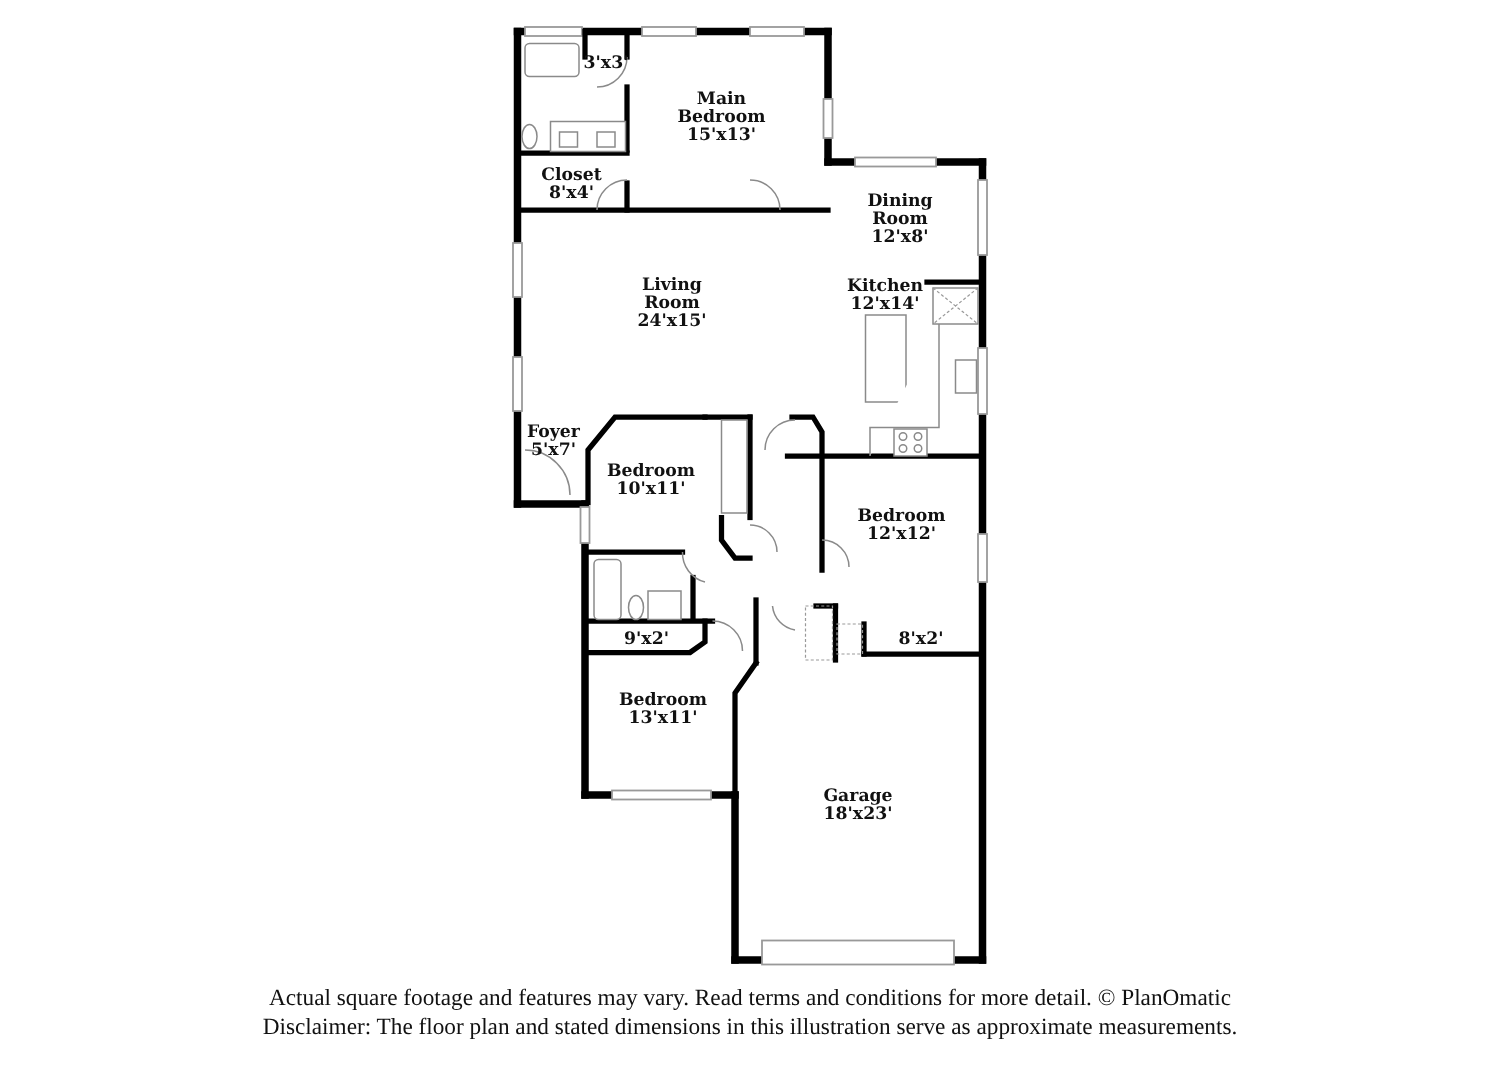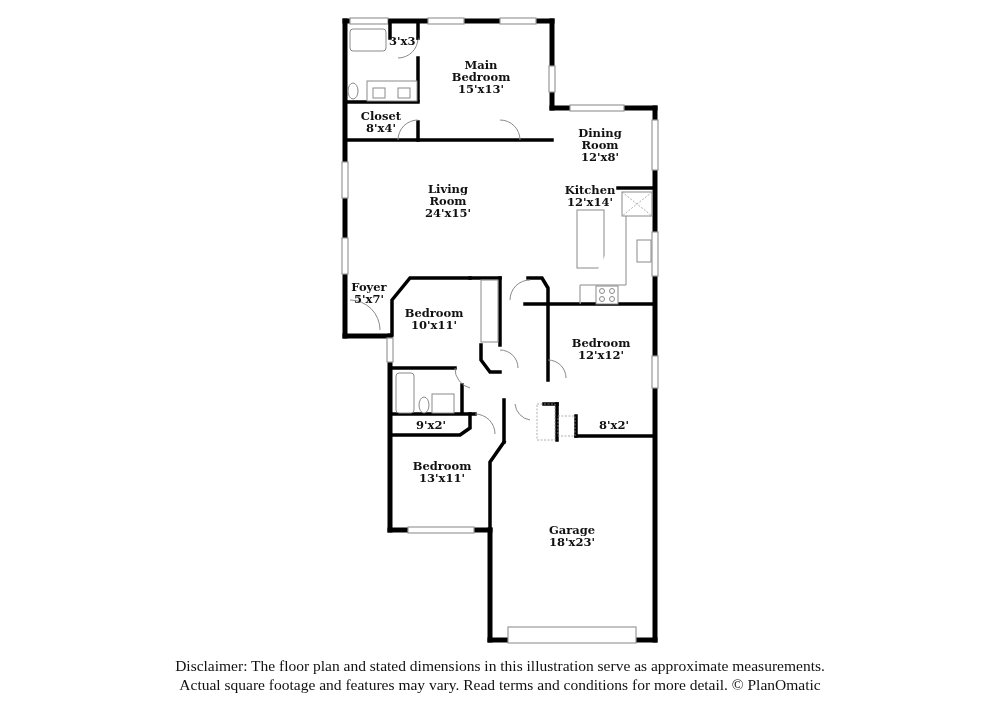--- a/index.html
+++ b/index.html
@@ -164,15 +164,15 @@
 
     <text class="label" x="442" y="470">Bedroom</text>
     <text class="label" x="442" y="482">13'x11'</text>
 
     <text class="label" x="572" y="534">Garage</text>
     <text class="label" x="572" y="546">18'x23'</text>
   </g>
 </svg>
 
 <div class="disclaimer">
+  <div>Actual square footage and features may vary. Read terms and conditions for more detail. © PlanOmatic</div>
   <div>Disclaimer: The floor plan and stated dimensions in this illustration serve as approximate measurements.</div>
-  <div>Actual square footage and features may vary. Read terms and conditions for more detail. © PlanOmatic</div>
 </div>
 
 </body></html>

